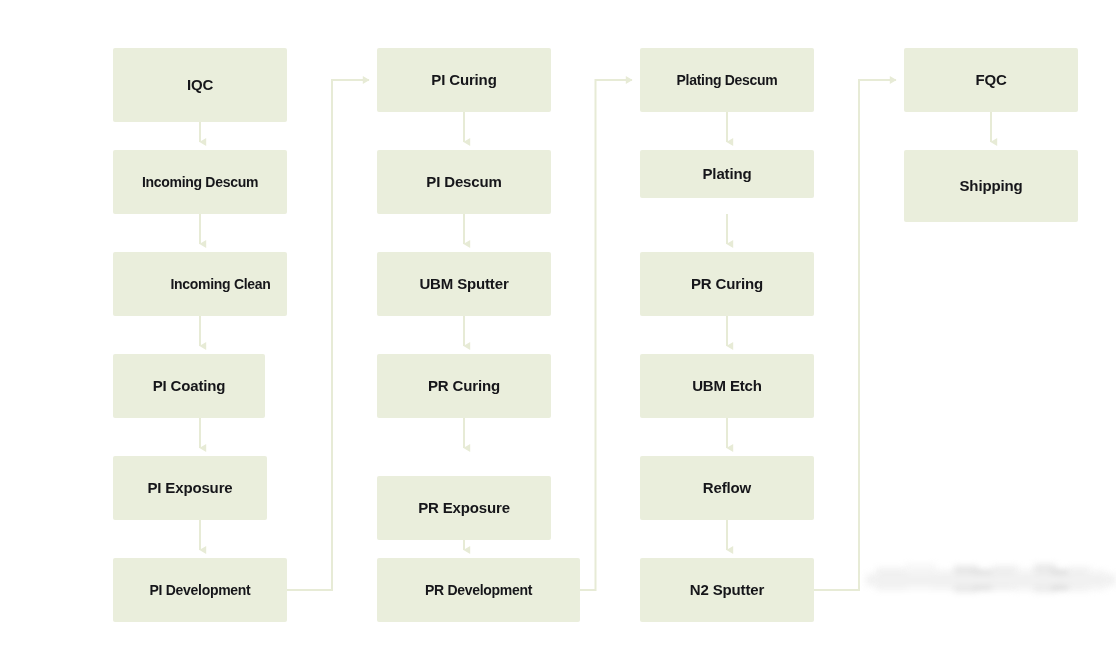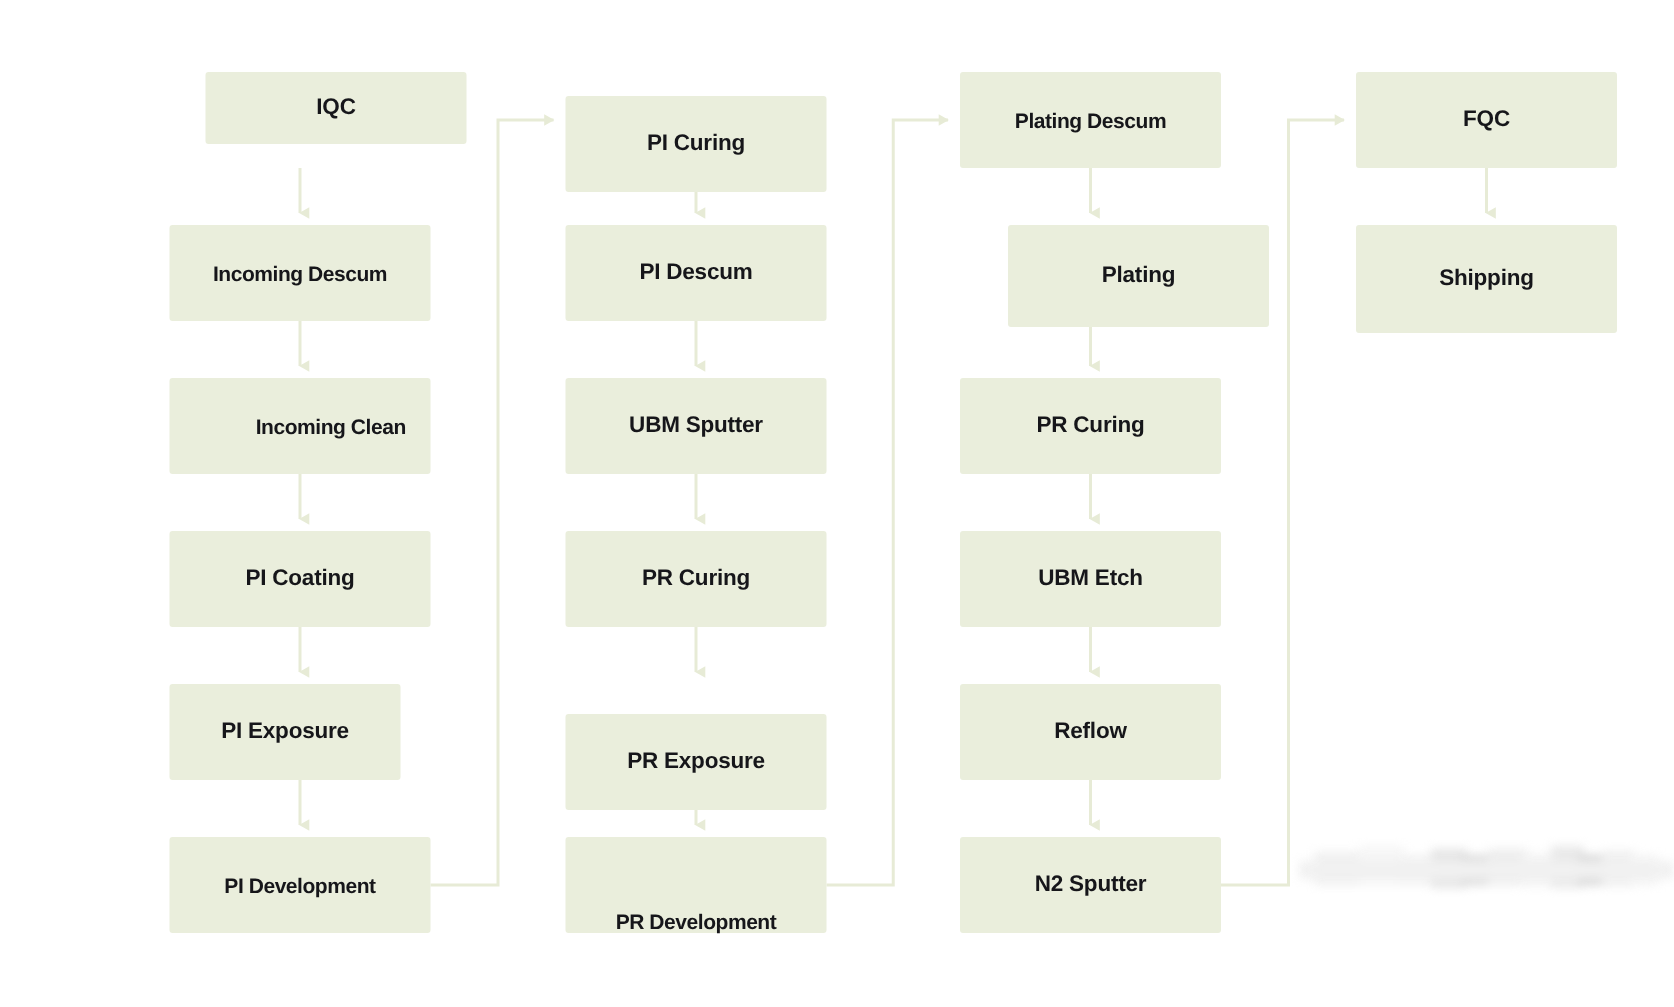--- a/index.html
+++ b/index.html
@@ -92,60 +92,60 @@
         <polyline points="991,112 991,142" fill="none" stroke="#e7ebd6" stroke-width="2" stroke-linejoin="miter" marker-end="url(#arrow-down)"></polyline>
       </g>
     <g id="wrap-edges">
         <polyline points="287,590 332,590 332,80 369,80" fill="none" stroke="#e7ebd6" stroke-width="2" stroke-linejoin="miter" marker-end="url(#arrow-right)"></polyline>
         <polyline points="551,590 595.5,590 595.5,80 632,80" fill="none" stroke="#e7ebd6" stroke-width="2" stroke-linejoin="miter" marker-end="url(#arrow-right)"></polyline>
         <polyline points="814,590 859,590 859,80 896,80" fill="none" stroke="#e7ebd6" stroke-width="2" stroke-linejoin="miter" marker-end="url(#arrow-right)"></polyline>
       </g>
   </svg>
 
   <div id="nodes">
-      <div class="node" style="left: 113px; top: 48px; width: 174px; height: 48px; margin-left: 24px;">
+      <div class="node" style="left: 113px; top: 48px; width: 174px; height: 74px;">
         <span class="node-label">IQC</span>
       </div>
       <div class="node" style="left: 113px; top: 150px; width: 174px; height: 64px;">
         <span class="node-label sm">Incoming Descum</span>
       </div>
       <div class="node" style="left: 113px; top: 252px; width: 174px; height: 64px; padding-left: 41px;">
         <span class="node-label sm">Incoming Clean</span>
       </div>
-      <div class="node" style="left: 113px; top: 354px; width: 174px; height: 64px;">
+      <div class="node" style="left: 113px; top: 354px; width: 152px; height: 64px;">
         <span class="node-label">PI Coating</span>
       </div>
       <div class="node" style="left: 113px; top: 456px; width: 154px; height: 64px;">
         <span class="node-label">PI Exposure</span>
       </div>
       <div class="node" style="left: 113px; top: 558px; width: 174px; height: 64px;">
         <span class="node-label sm">PI Development</span>
       </div>
-      <div class="node" style="left: 377px; top: 48px; width: 174px; height: 64px; margin-top: 16px;">
+      <div class="node" style="left: 377px; top: 48px; width: 174px; height: 64px;">
         <span class="node-label">PI Curing</span>
       </div>
       <div class="node" style="left: 377px; top: 150px; width: 174px; height: 64px;">
         <span class="node-label">PI Descum</span>
       </div>
       <div class="node" style="left: 377px; top: 252px; width: 174px; height: 64px;">
         <span class="node-label">UBM Sputter</span>
       </div>
       <div class="node" style="left: 377px; top: 354px; width: 174px; height: 64px;">
         <span class="node-label">PR Curing</span>
       </div>
       <div class="node" style="left: 377px; top: 456px; width: 174px; height: 64px; margin-top: 20px;">
         <span class="node-label">PR Exposure</span>
       </div>
-      <div class="node" style="left: 377px; top: 558px; width: 174px; height: 64px; align-items: flex-end;">
+      <div class="node" style="left: 377px; top: 558px; width: 203px; height: 64px;">
         <span class="node-label sm">PR Development</span>
       </div>
       <div class="node" style="left: 640px; top: 48px; width: 174px; height: 64px;">
         <span class="node-label sm">Plating Descum</span>
       </div>
-      <div class="node" style="left: 672px; top: 150px; width: 174px; height: 68px;">
+      <div class="node" style="left: 640px; top: 150px; width: 174px; height: 48px;">
         <span class="node-label">Plating</span>
       </div>
       <div class="node" style="left: 640px; top: 252px; width: 174px; height: 64px;">
         <span class="node-label">PR Curing</span>
       </div>
       <div class="node" style="left: 640px; top: 354px; width: 174px; height: 64px;">
         <span class="node-label">UBM Etch</span>
       </div>
       <div class="node" style="left: 640px; top: 456px; width: 174px; height: 64px;">
         <span class="node-label">Reflow</span>

